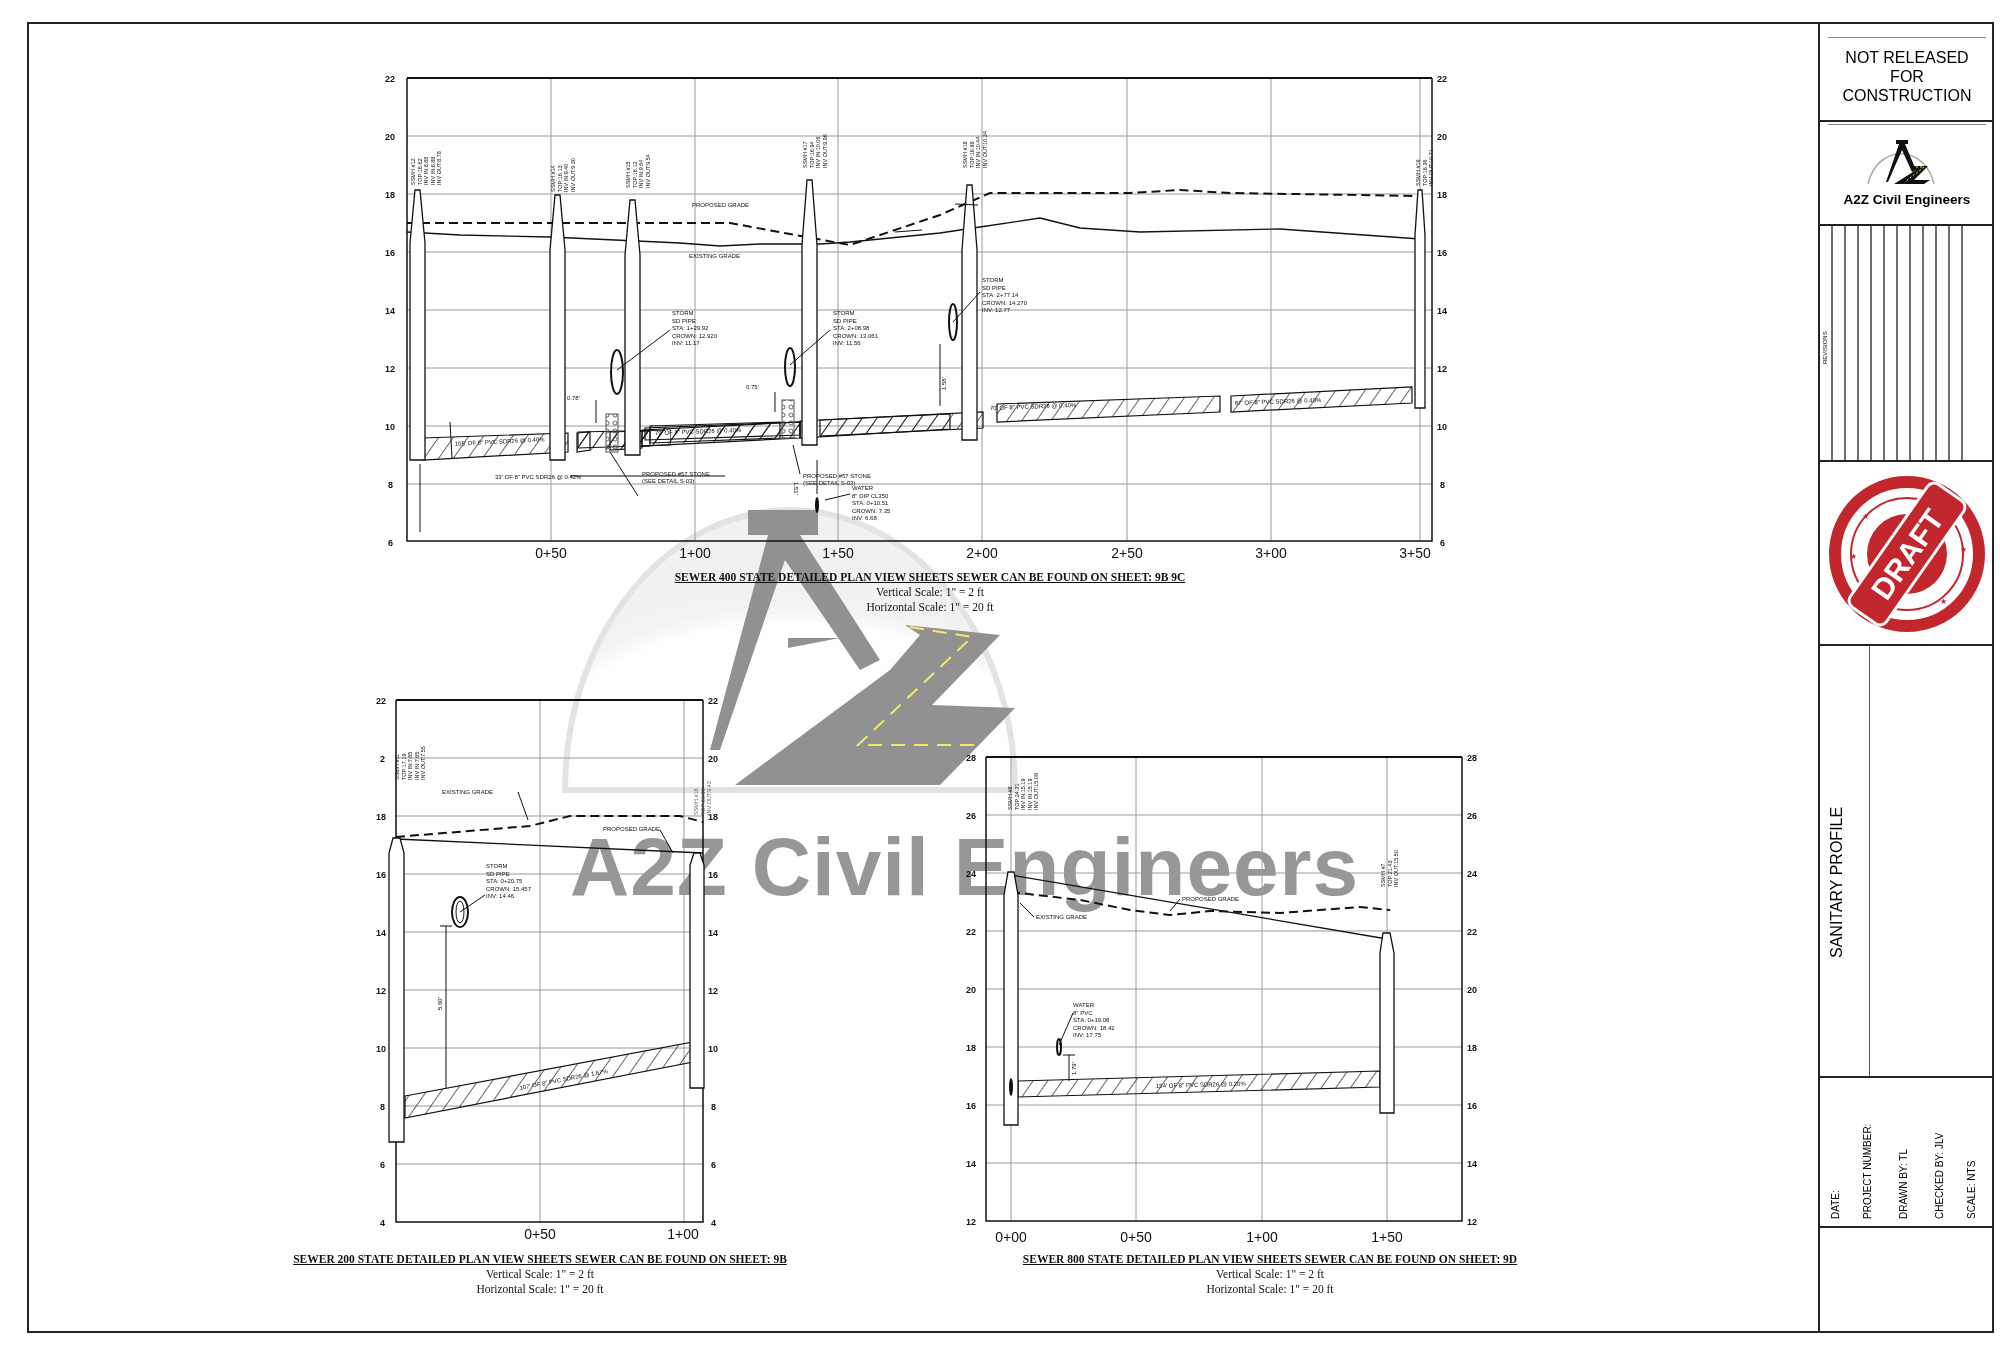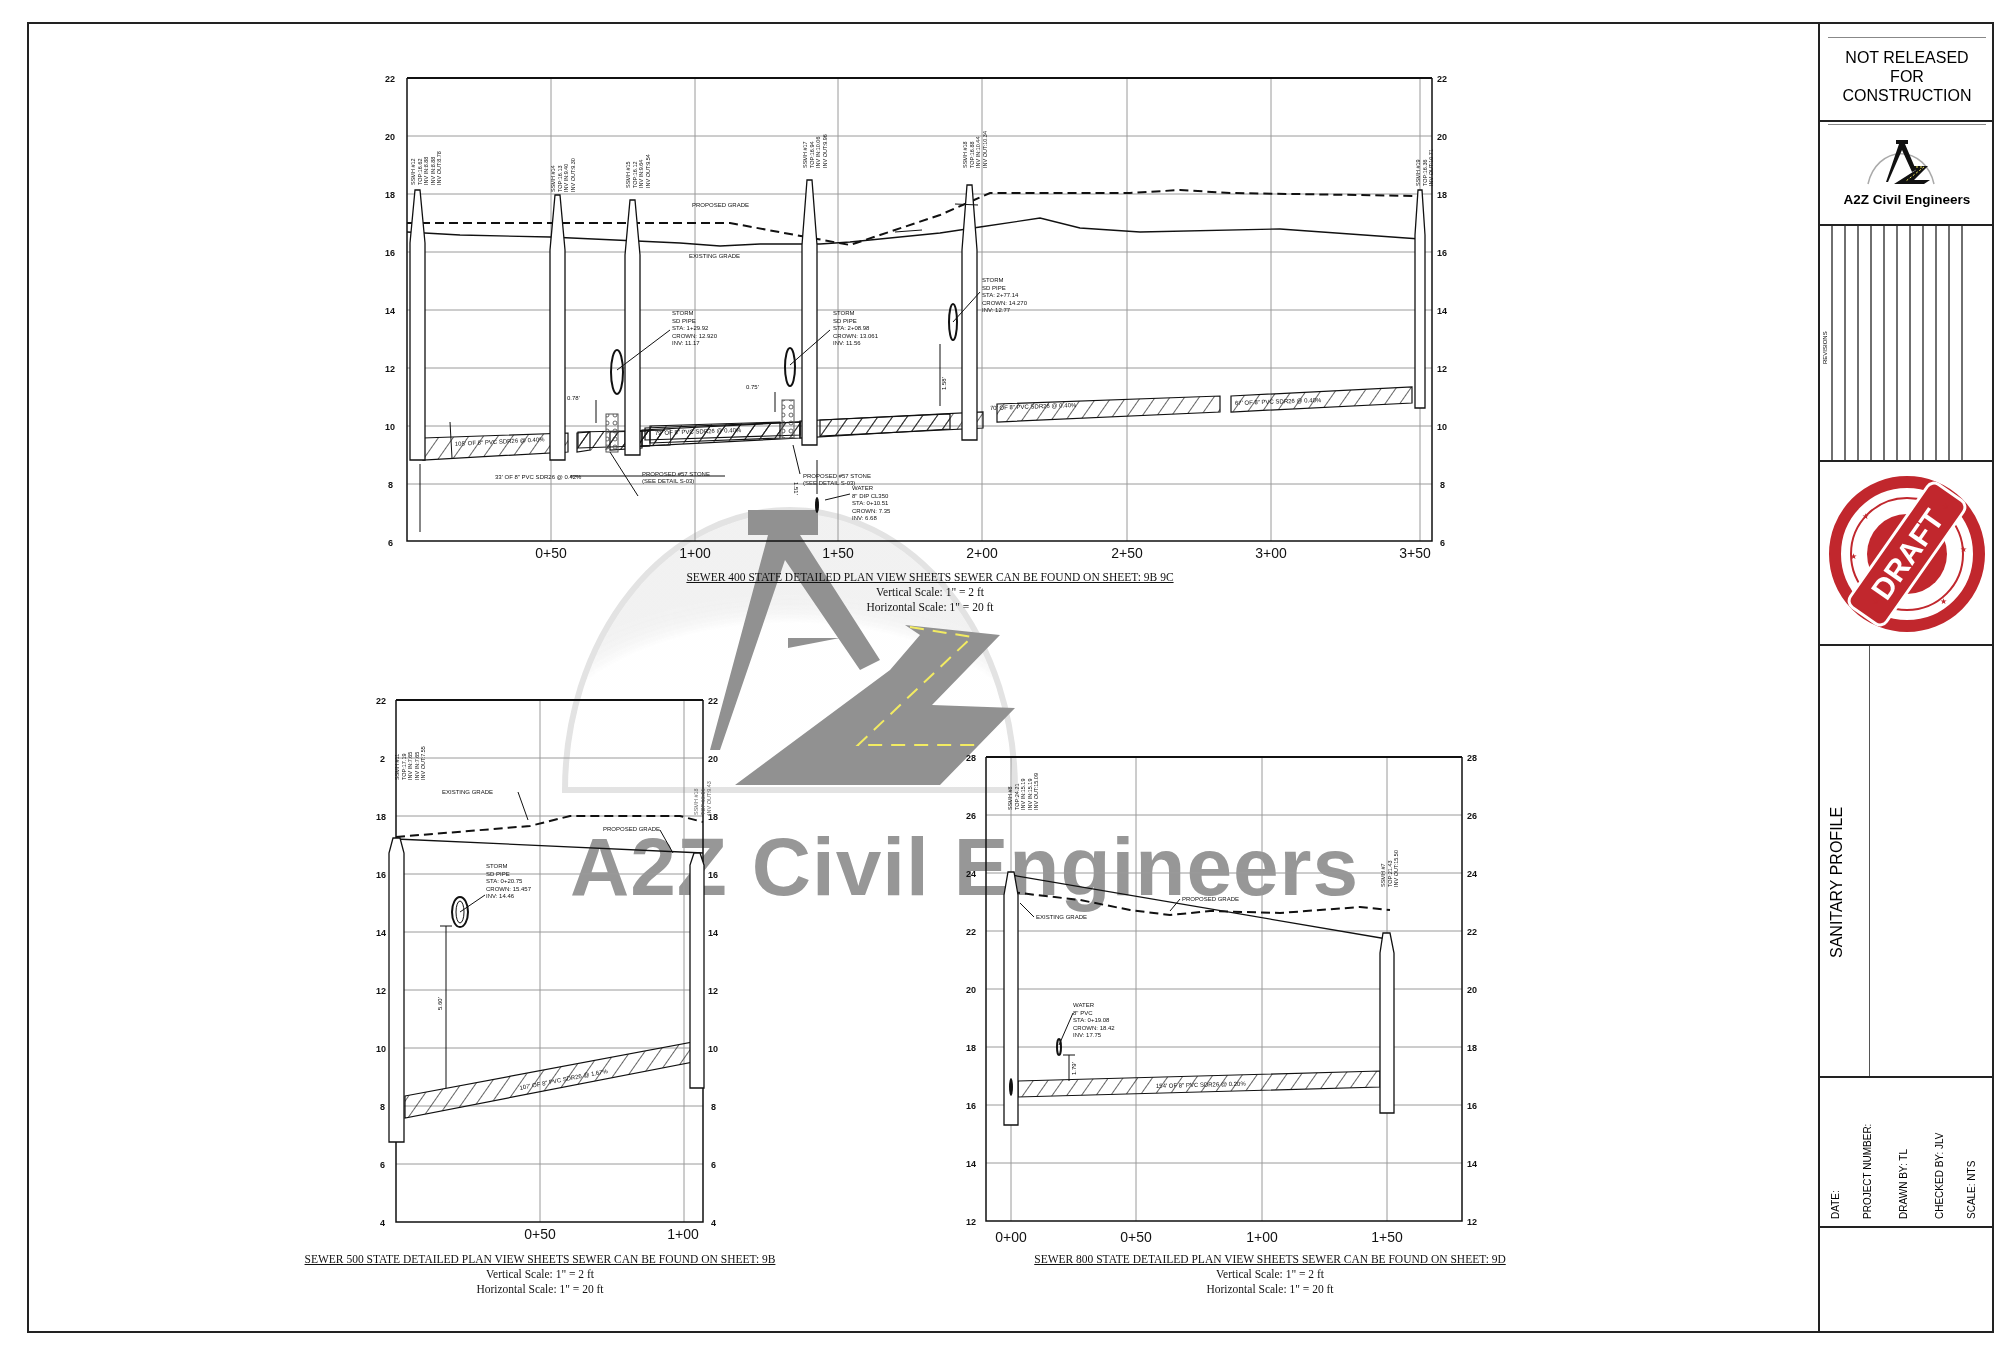--- a/index.html
+++ b/index.html
@@ -1,20 +1,20 @@
 <!DOCTYPE html>
 <html><head>
 <meta charset="utf-8">
 <style>
   html,body{margin:0;padding:0;background:#fff;}
   body{width:2000px;height:1354px;position:relative;overflow:hidden;font-family:"Liberation Sans",sans-serif;color:#000;}
   .abs{position:absolute;}
   .border{position:absolute;left:27px;top:22px;width:1967px;height:1311px;border:2px solid #222;box-sizing:border-box;}
   .caption{position:absolute;text-align:center;font-family:"Liberation Serif",serif;font-size:11.5px;line-height:15px;color:#111;}
-  .caption .title{text-decoration:underline;display:block;}
+  .caption .title{text-decoration:underline;display:block;font-weight:bold;}
   svg text{font-family:"Liberation Sans",sans-serif;}
   .tb{position:absolute;left:1818px;top:22px;width:176px;height:1311px;border-left:2px solid #222;box-sizing:border-box;}
   .tb-cell{position:absolute;left:0;width:174px;border-bottom:2px solid #222;box-sizing:border-box;}
   .nrfc{text-align:center;font-size:16px;line-height:19px;padding-top:26px;}
   .vtext{position:absolute;transform:rotate(-90deg);transform-origin:left top;white-space:nowrap;}
   .sheet-num{position:absolute;width:174px;text-align:center;font-size:44px;top:40px;}
   .sheet-lbl{position:absolute;width:174px;text-align:center;font-size:10px;bottom:6px;font-weight:bold;}
 </style>
 </head>
 <body>
@@ -257,21 +257,21 @@
     <text x="150" y="400" transform="rotate(-11 150 400)">107' OF 8" PVC SDR26 @ 1.67%</text>
     <text x="116" y="178"><tspan x="116">STORM</tspan><tspan x="116" dy="7.5">SD PIPE</tspan><tspan x="116" dy="7.5">STA: 0+20.75</tspan><tspan x="116" dy="7.5">CROWN: 15.457</tspan><tspan x="116" dy="7.5">INV: 14.46</tspan></text>
   </g>
   <text x="72" y="320" font-size="6" transform="rotate(-90 72 320)">5.60'</text>
   <g font-size="5.5" fill="#111">
     <text transform="translate(29,90) rotate(-90)"><tspan x="0">SSMH #11</tspan><tspan x="0" dy="6.5">TOP:17.19</tspan><tspan x="0" dy="6.5">INV IN:7.65</tspan><tspan x="0" dy="6.5">INV IN:7.65</tspan><tspan x="0" dy="6.5">INV OUT:7.55</tspan></text>
     <text transform="translate(328,125) rotate(-90)" fill="#666"><tspan x="0">SSMH #18</tspan><tspan x="0" dy="6.5">TOP:16.51</tspan><tspan x="0" dy="6.5">INV OUT:9.43</tspan></text>
   </g>
 </svg>
 <div class="caption" style="left:250px;top:1252px;width:580px;">
-  <span class="title">SEWER 500 STATE DETAILED PLAN VIEW SHEETS SEWER CAN BE FOUND ON SHEET: 9B</span>
+  <span class="title">SEWER 200 STATE DETAILED PLAN VIEW SHEETS SEWER CAN BE FOUND ON SHEET: 9B</span>
   <span>Vertical Scale: 1" = 2 ft</span><br>
   <span>Horizontal Scale: 1" = 20 ft</span>
 </div>
 
 <svg class="abs" style="left:960px;top:745px" width="540" height="505">
 
   <g stroke="#9a9a9a" stroke-width="1">
     <line x1="26" y1="70" x2="502" y2="70"></line>
       <line x1="26" y1="128" x2="502" y2="128"></line>
     <line x1="26" y1="186" x2="502" y2="186"></line>

